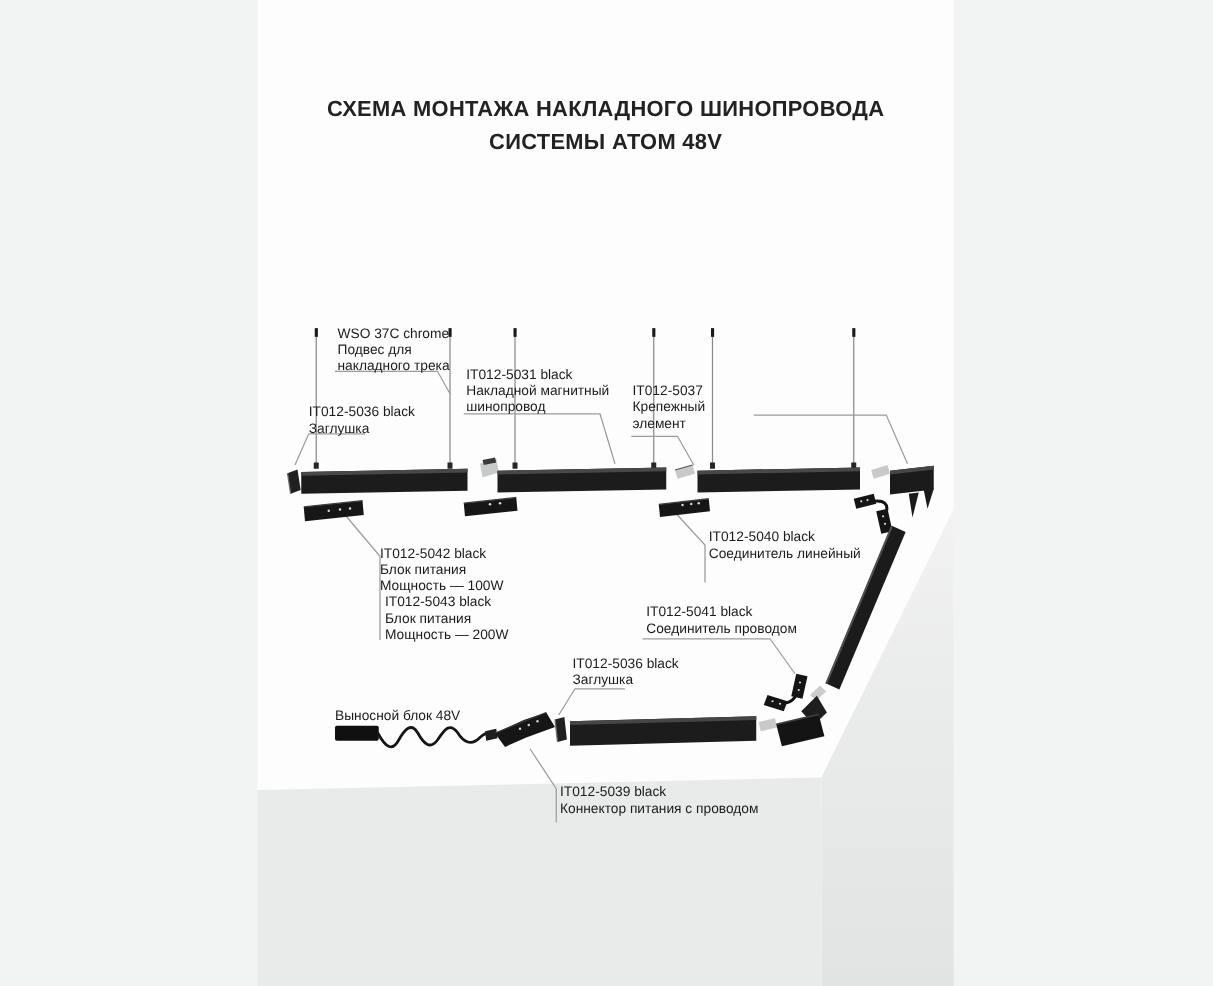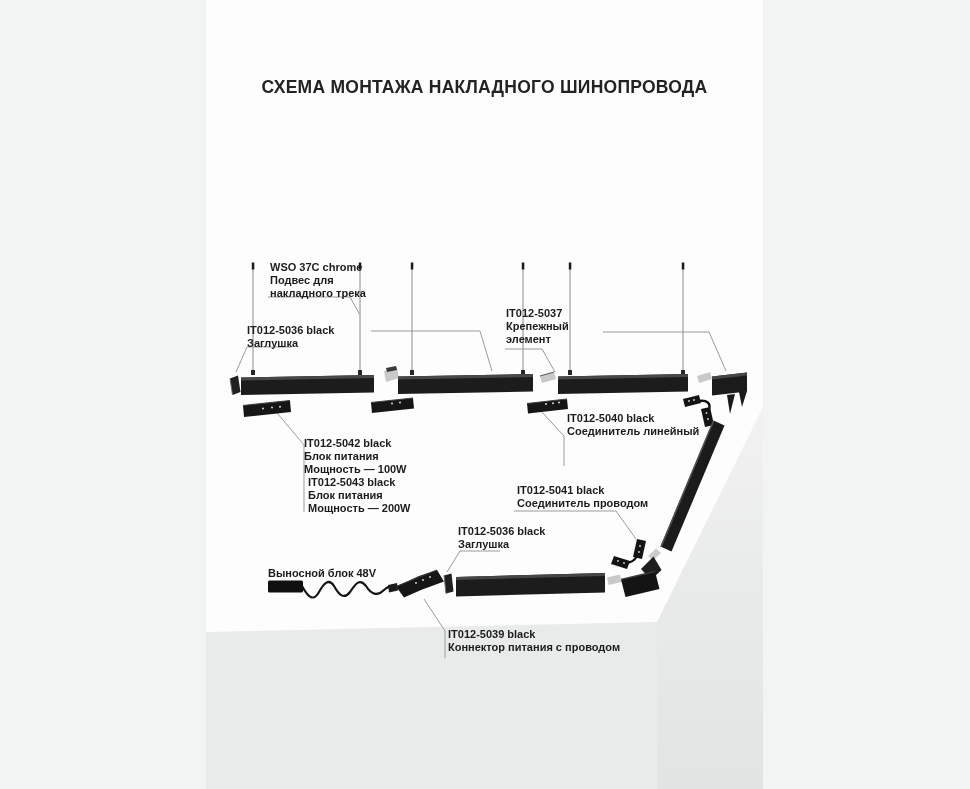--- a/index.html
+++ b/index.html
@@ -2,21 +2,21 @@
 <html><head>
 <meta charset="utf-8">
 <style>
   html,body{margin:0;padding:0;}
   body{font-family:"Liberation Sans",sans-serif;}
   .stage{position:relative;width:970px;height:789px;background:#f2f3f3;overflow:hidden;}
   .panel{position:absolute;left:206px;top:0;width:557px;height:789px;background:#fdfdfd;}
   svg.diagram{position:absolute;left:0;top:0;width:970px;height:789px;}
   .title{position:absolute;left:206px;top:74px;width:557px;text-align:center;
          font-size:17.5px;line-height:26px;font-weight:700;color:#222;letter-spacing:.25px;}
-  .lbl{position:absolute;font-size:11px;line-height:12.9px;font-weight:700;color:#1c1c1c;white-space:nowrap;}
+  .lbl{position:absolute;font-size:11px;line-height:12.9px;font-weight:400;color:#1c1c1c;white-space:nowrap;}
 </style>
 </head>
 <body>
 
 <div class="stage">
   <div class="panel"></div>
 
   <svg class="diagram" viewBox="0 0 970 789">
     <defs>
       <linearGradient id="wallg" x1="0" y1="0" x2="0" y2="1">
@@ -166,54 +166,60 @@
       <g>
         <polygon points="641,569 653.5,556.5 661.5,570 651,580" fill="#1e1e1e"></polygon>
         <polygon points="621,579.5 655,571.5 659.5,589 625.5,597" fill="#141414"></polygon>
         <line x1="621" y1="579.5" x2="655" y2="571.5" stroke="#3c3c3c" stroke-width="1.3"></line>
       </g>
     </g>
   </svg>
 
   <div class="title">
     <div>СХЕМА МОНТАЖА НАКЛАДНОГО ШИНОПРОВОДА</div>
+    <div>СИСТЕМЫ АТОМ 48V</div>
   </div>
 
   <div class="lbl" style="left:270px;top:261px">
     <div>WSO 37C chrome</div>
     <div>Подвес для</div>
     <div>накладного  трека</div>
   </div>
 
   <div class="lbl" style="left:247px;top:324px">
     <div>IT012-5036 black</div>
     <div>Заглушка</div>
   </div>
 
+  <div class="lbl" style="left:373px;top:294px">
+    <div>IT012-5031 black</div>
+    <div>Накладной магнитный</div>
+    <div>шинопровод</div>
+  </div>
 
   <div class="lbl" style="left:506px;top:307px">
     <div>IT012-5037</div>
     <div>Крепежный</div>
     <div>элемент</div>
   </div>
 
 
   <div class="lbl" style="left:304px;top:437px">
     <div>IT012-5042 black</div>
     <div>Блок питания</div>
     <div>Мощность — 100W</div>
   </div>
 
   <div class="lbl" style="left:308px;top:476px">
     <div>IT012-5043 black</div>
     <div>Блок питания</div>
     <div>Мощность — 200W</div>
   </div>
 
-  <div class="lbl" style="left:567px;top:412px">
+  <div class="lbl" style="left:567px;top:424px">
     <div>IT012-5040 black</div>
     <div>Соединитель линейный</div>
   </div>
 
   <div class="lbl" style="left:517px;top:484px">
     <div>IT012-5041 black</div>
     <div>Соединитель  проводом</div>
   </div>
 
   <div class="lbl" style="left:458px;top:525px">

